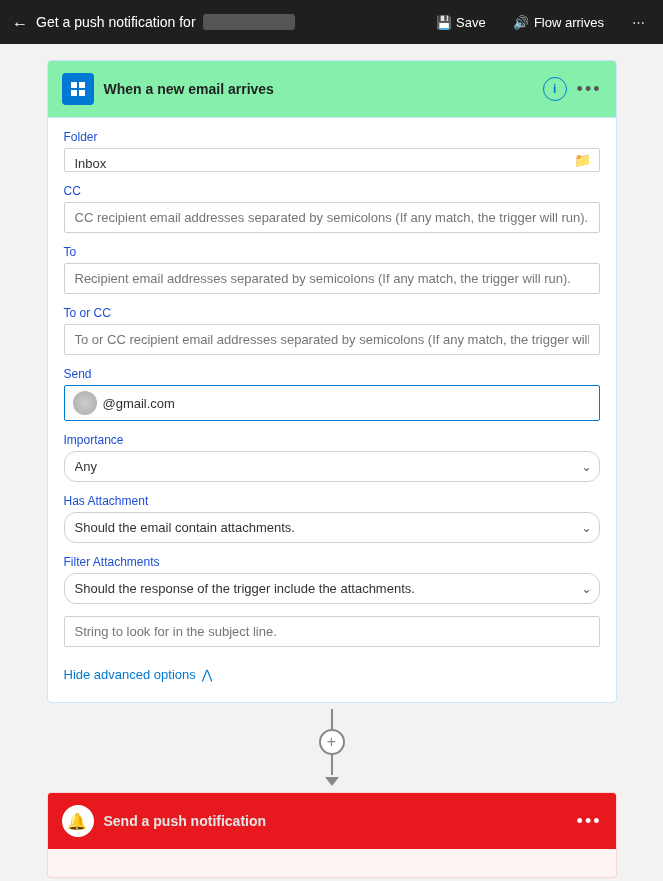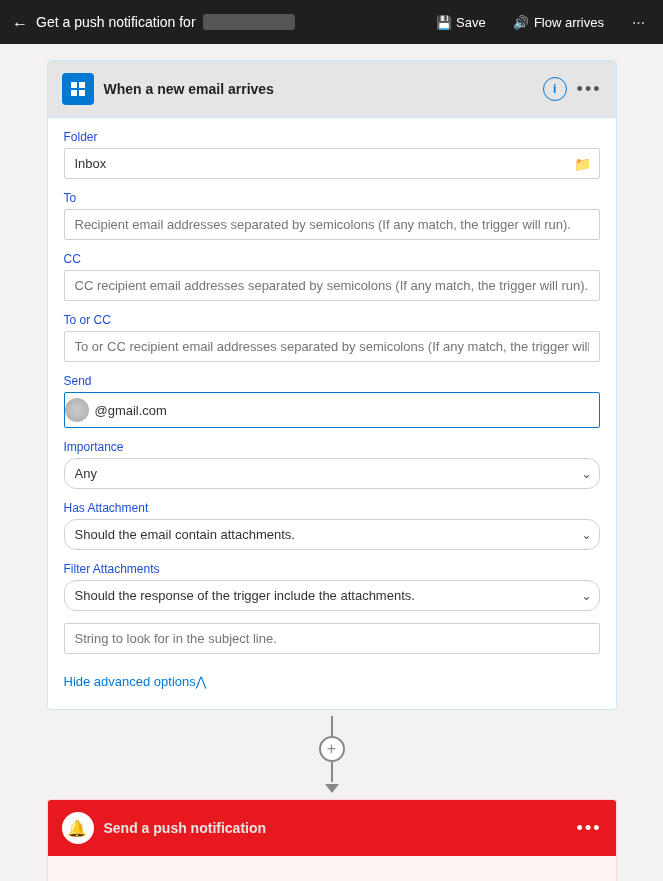--- a/index.html
+++ b/index.html
@@ -78,21 +78,21 @@
     .card.red-card {
       border-color: #f8d7da;
       background: #fff5f5;
     }
 
     
     .card-header {
       display: flex;
       align-items: center;
       padding: 12px 14px;
-      background: #e5e5e5;
+      background: #86efac;
       gap: 10px;
       border-bottom: 1px solid #c8e6fa;
     }
     .card-header.red-header {
       background: #e8191e;
       border-bottom: none;
     }
     .card-header-icon {
       width: 32px;
       height: 32px;
@@ -162,21 +162,21 @@
     }
     .field-input-with-icon {
       position: relative;
       display: flex;
       align-items: center;
     }
     .field-input-with-icon input {
       width: 100%;
       border: 1px solid #d0d0d0;
       border-radius: 2px;
-      padding: 7px 34px 7px 10px;
+      padding: 7px 34px 0 10px;
       font-size: 13px;
       color: #333;
       background: #fff;
       outline: none;
     }
     .field-input-icon {
       position: absolute;
       right: 8px;
       color: #555;
       font-size: 14px;
@@ -205,40 +205,41 @@
       color: #555;
       pointer-events: none;
     }
 
     
     .from-field-row {
       display: flex;
       align-items: center;
       border: 1.5px solid #0078d4;
       border-radius: 2px;
-      padding: 5px 0;
+      padding: 5px 8px;
       background: #fff;
       gap: 6px;
     }
     .from-avatar {
       width: 24px;
       height: 24px;
       border-radius: 50%;
       background: #ccc;
       flex-shrink: 0;
     }
     .from-email-text {
       font-size: 13px;
       color: #333;
     }
 
     
     .hide-advanced {
       display: flex;
       align-items: center;
+      gap: 6px;
       color: #0078d4;
       font-size: 13px;
       cursor: pointer;
       padding: 8px 0 4px;
     }
 
     
     .connector {
       display: flex;
       flex-direction: column;
@@ -325,27 +326,27 @@
 
       <div class="field-group">
         <label class="field-label">Folder</label>
         <div class="field-input-with-icon">
           <input type="text" class="field-input" value="Inbox" style="">
           <span class="field-input-icon">📁</span>
         </div>
       </div>
 
       <div class="field-group">
+        <label class="field-label">CC</label>
+        <input type="text" class="field-input placeholder-text" placeholder="CC recipient email addresses separated by semicolons (If any match, the trigger will run)." style="">
+      </div>
+
+      <div class="field-group">
         <label class="field-label">To</label>
         <input type="text" class="field-input placeholder-text" placeholder="Recipient email addresses separated by semicolons (If any match, the trigger will run)." style="">
-      </div>
-
-      <div class="field-group">
-        <label class="field-label">CC</label>
-        <input type="text" class="field-input placeholder-text" placeholder="CC recipient email addresses separated by semicolons (If any match, the trigger will run)." style="">
       </div>
 
       <div class="field-group">
         <label class="field-label">To or CC</label>
         <input type="text" class="field-input placeholder-text" placeholder="To or CC recipient email addresses separated by semicolons (If any match, the trigger will r" style="">
       </div>
 
       <div class="field-group">
         <label class="field-label">Send</label>
         <div class="from-field-row">

